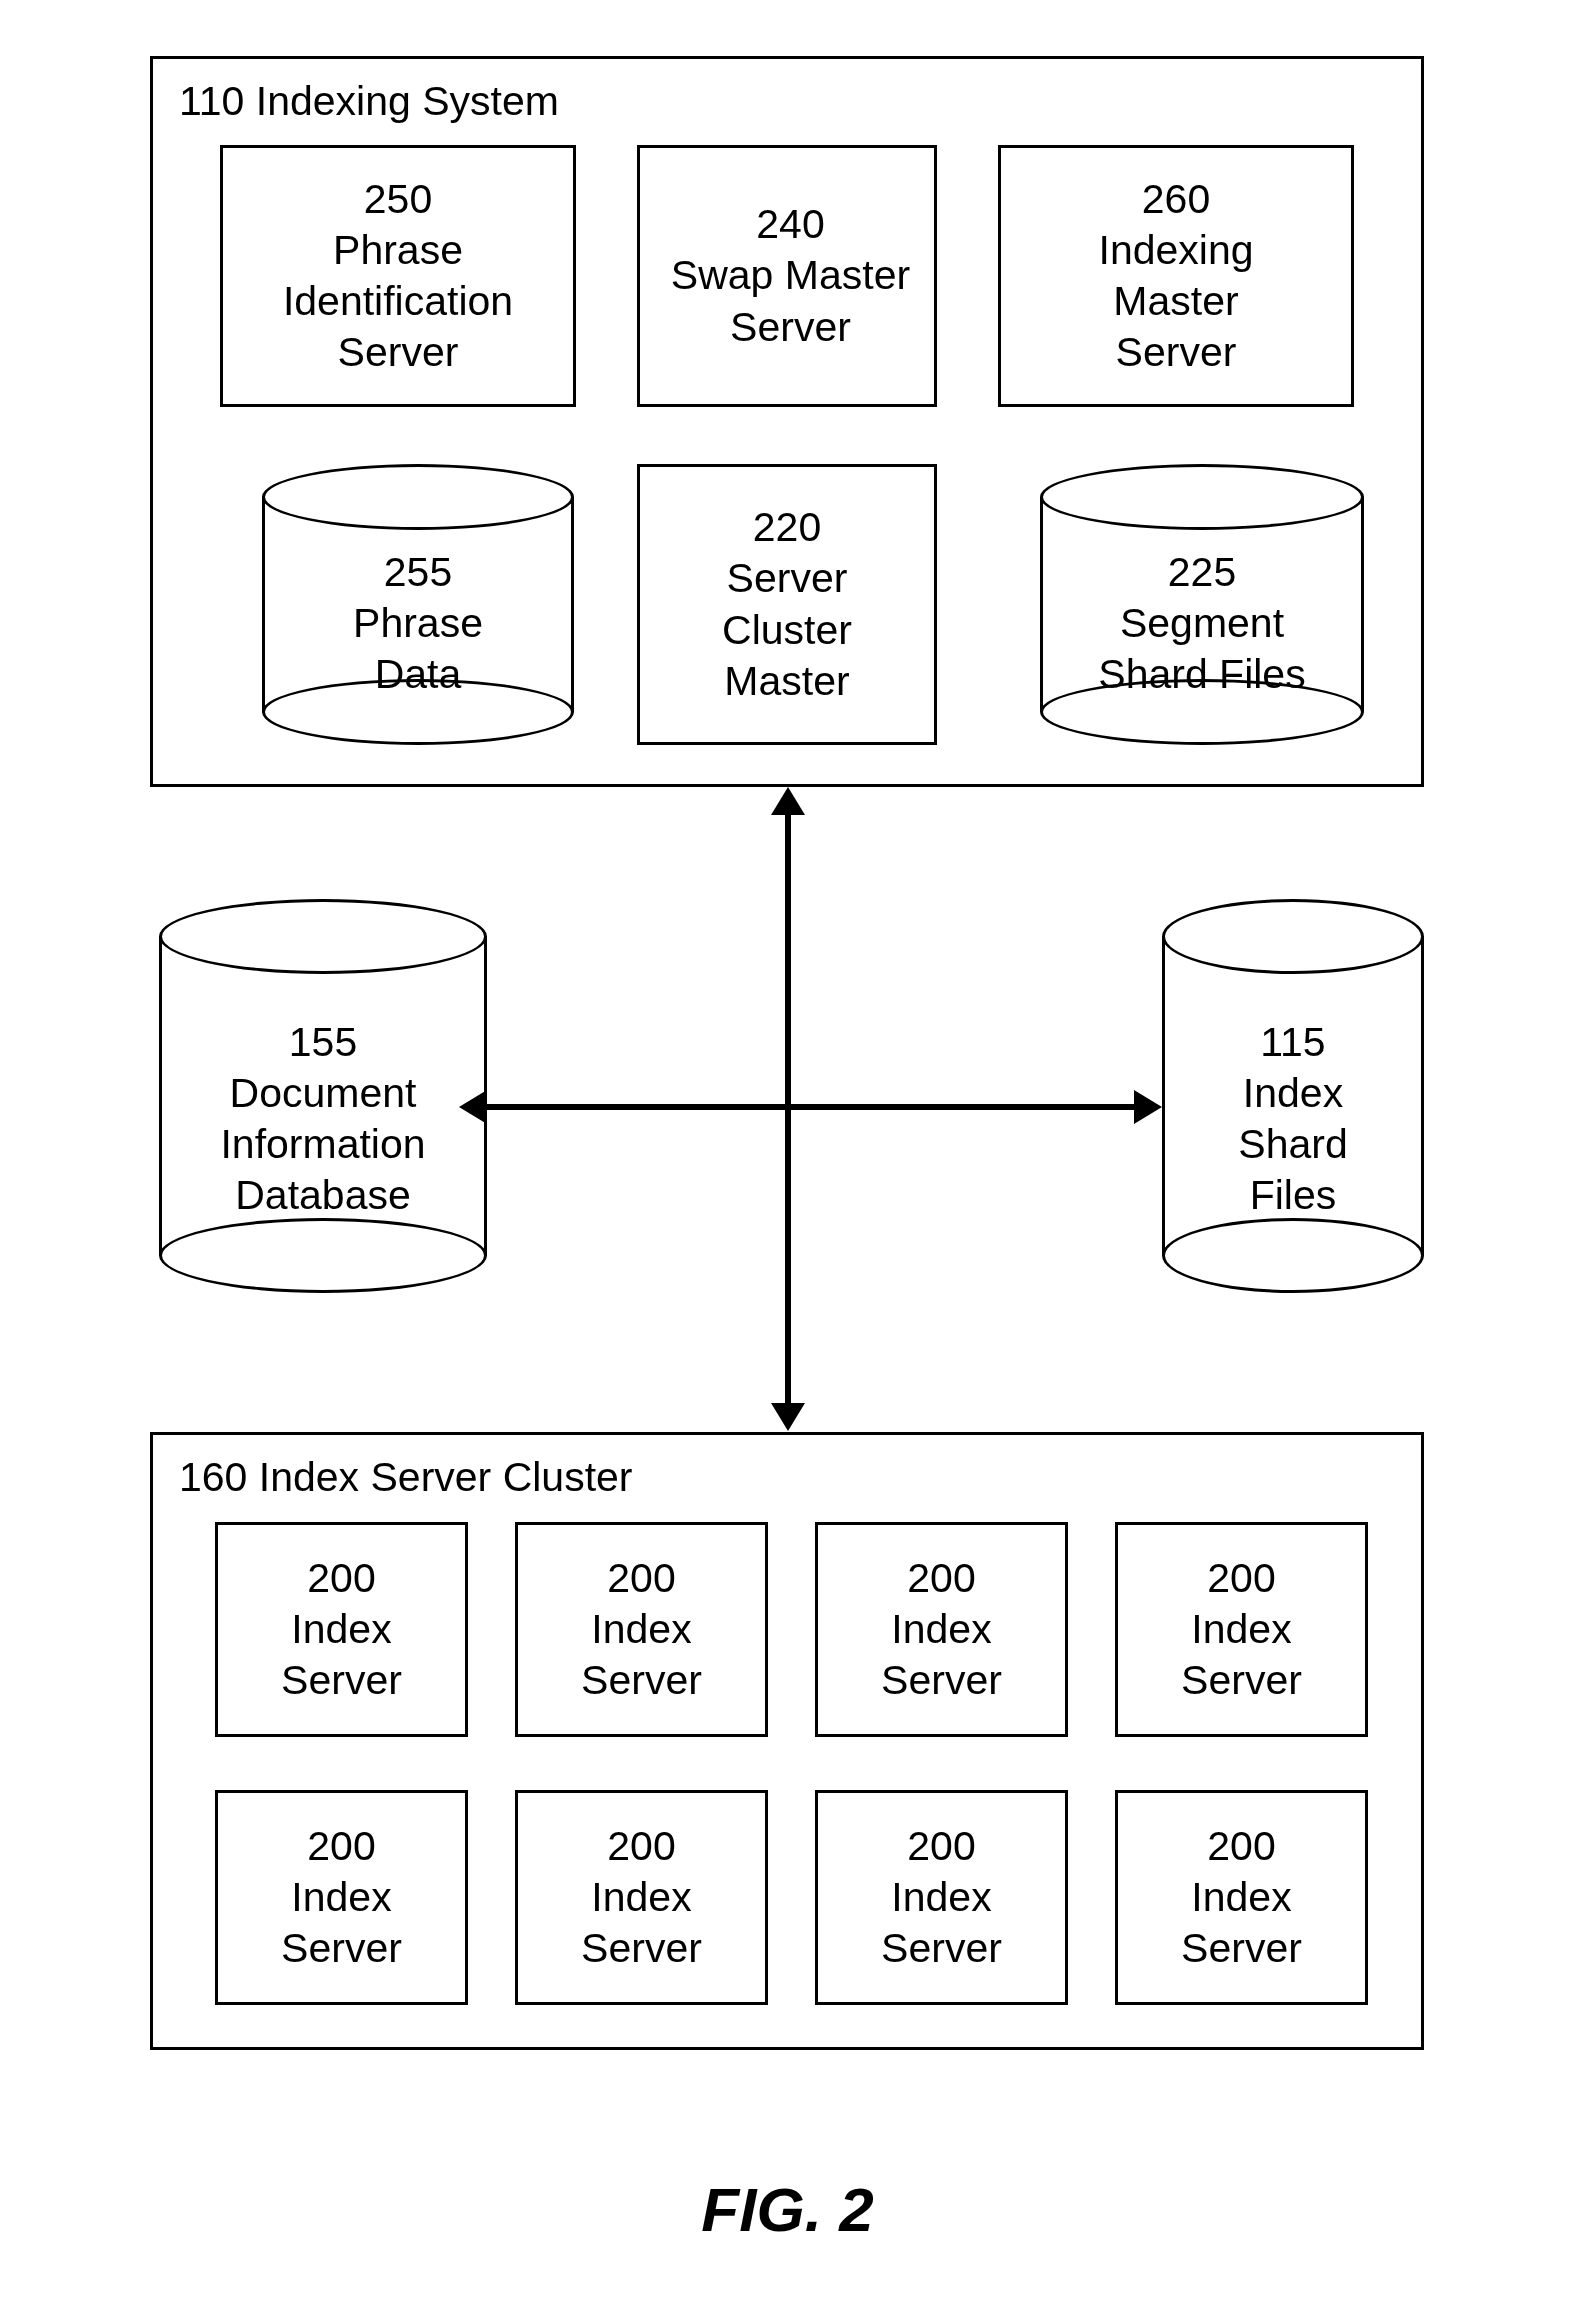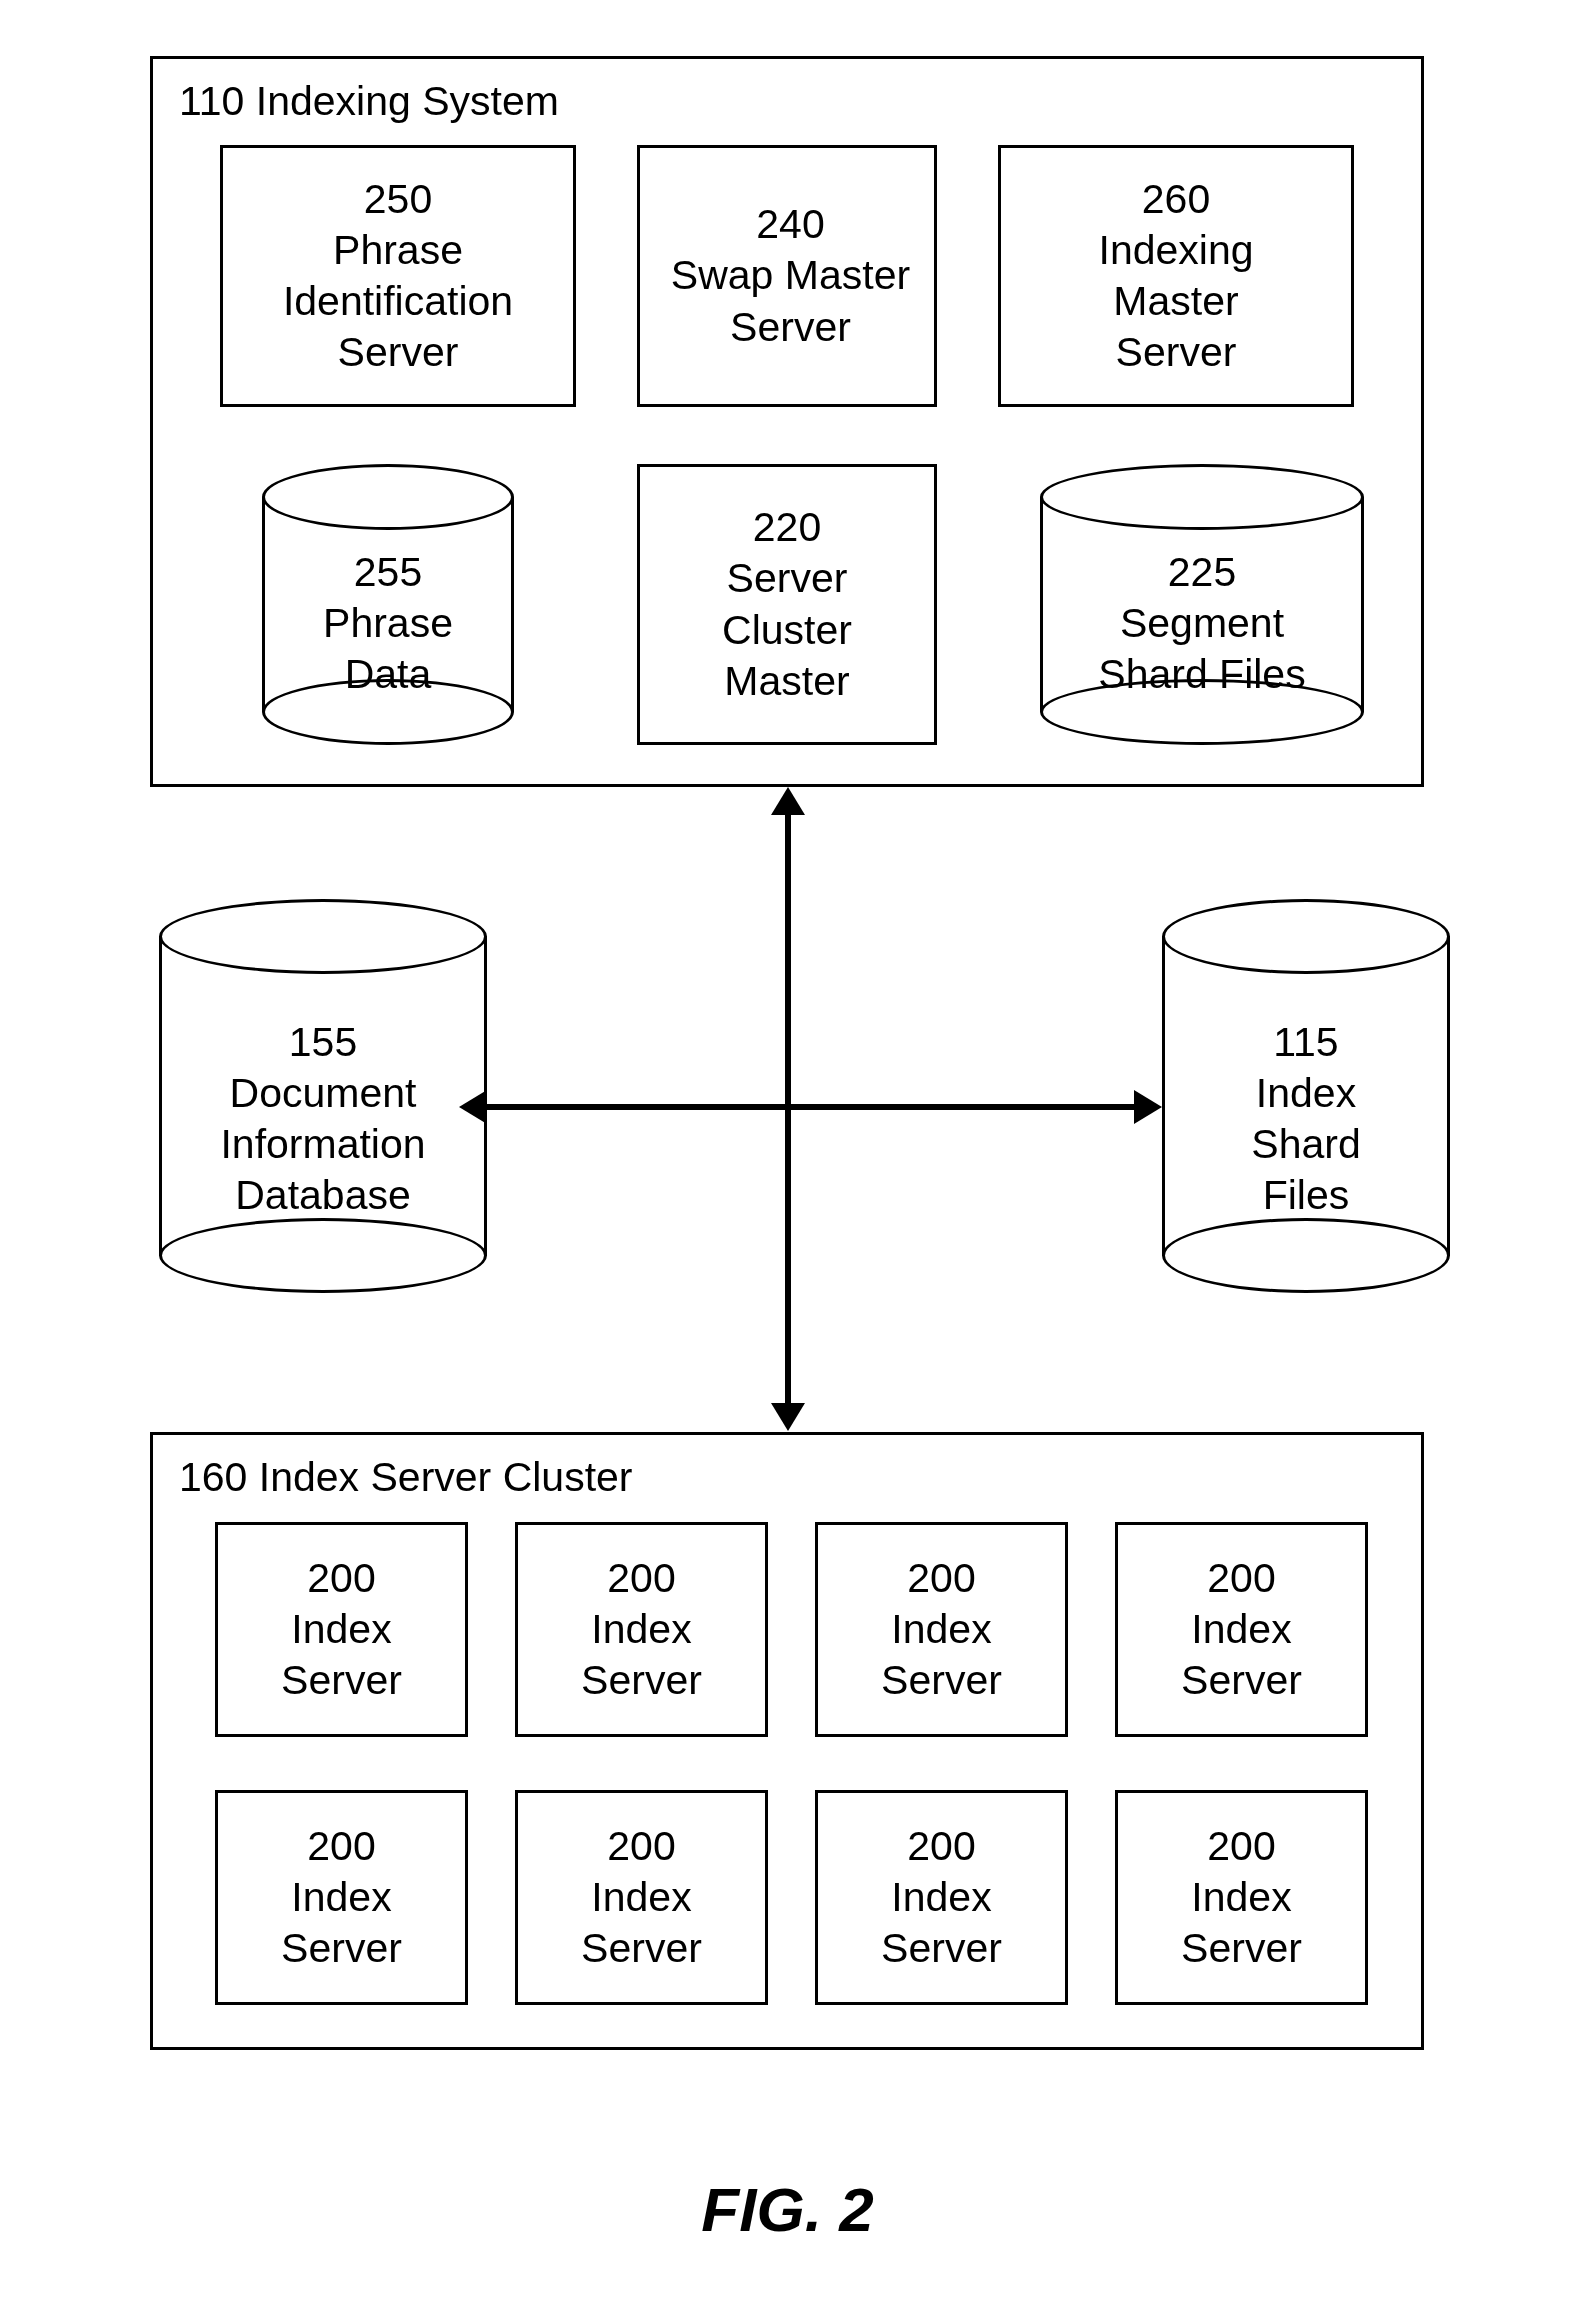--- a/index.html
+++ b/index.html
@@ -114,21 +114,21 @@
     <span>Server</span>
   </div>
 
   <div class="rect fs-box" style="left:998px; top:145px; width:356px; height:262px;">
     <span>260</span>
     <span>Indexing</span>
     <span>Master</span>
     <span>Server</span>
   </div>
 
-  <div class="cyl" style="left:262px; top:464px; width:252px; height:281px;">
+  <div class="cyl" style="left:262px; top:464px; width:312px; height:281px;">
     <div class="body" style="top:33px; bottom:33px;"></div>
     <div class="bottom-ellipse" style="bottom:0; height:66px;"></div>
     <div class="top-ellipse" style="top:0; height:66px; z-index:2;"></div>
     <div class="label fs-box" style="top:80px; bottom:42px;">
       <span>255</span>
       <span>Phrase</span>
       <span>Data</span>
     </div>
   </div>
 
@@ -155,21 +155,21 @@
     <div class="bottom-ellipse" style="bottom:0; height:75px;"></div>
     <div class="top-ellipse" style="top:0; height:75px; z-index:2;"></div>
     <div class="label fs-box" style="top:98px; bottom:52px;">
       <span>155</span>
       <span>Document</span>
       <span>Information</span>
       <span>Database</span>
     </div>
   </div>
 
-  <div class="cyl" style="left:1162px; top:899px; width:288px; height:394px;">
+  <div class="cyl" style="left:1162px; top:899px; width:262px; height:394px;">
     <div class="body" style="top:37px; bottom:37px;"></div>
     <div class="bottom-ellipse" style="bottom:0; height:75px;"></div>
     <div class="top-ellipse" style="top:0; height:75px; z-index:2;"></div>
     <div class="label fs-box" style="top:98px; bottom:52px;">
       <span>115</span>
       <span>Index</span>
       <span>Shard</span>
       <span>Files</span>
     </div>
   </div>

